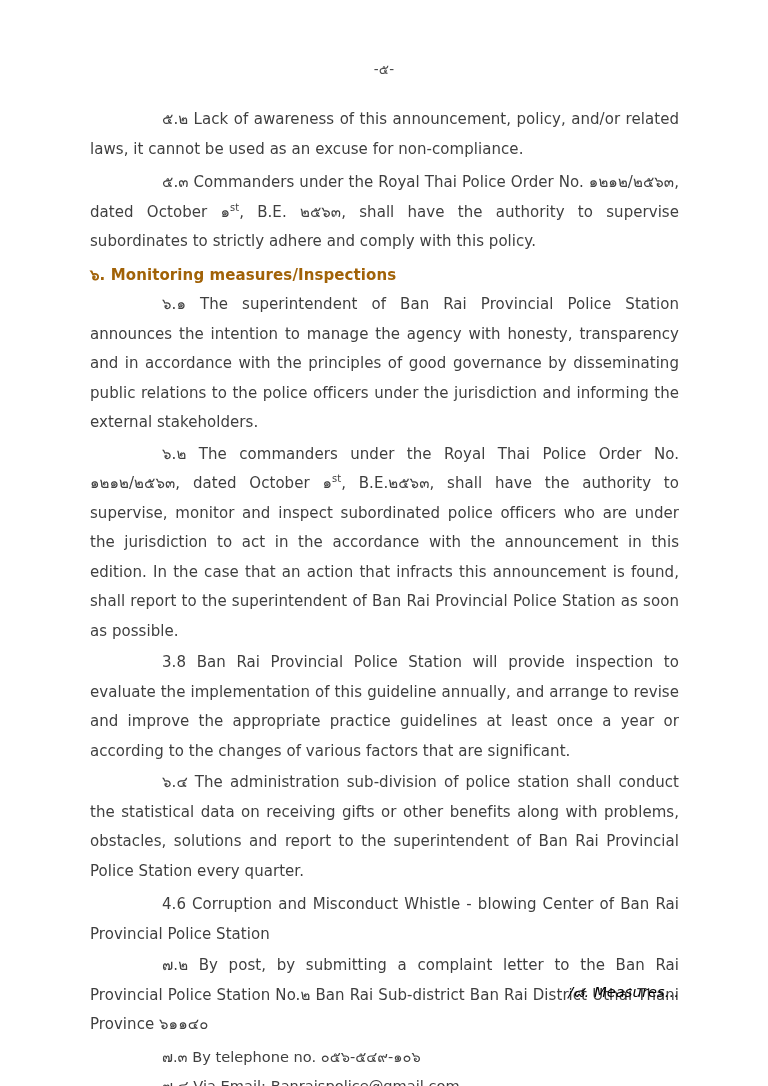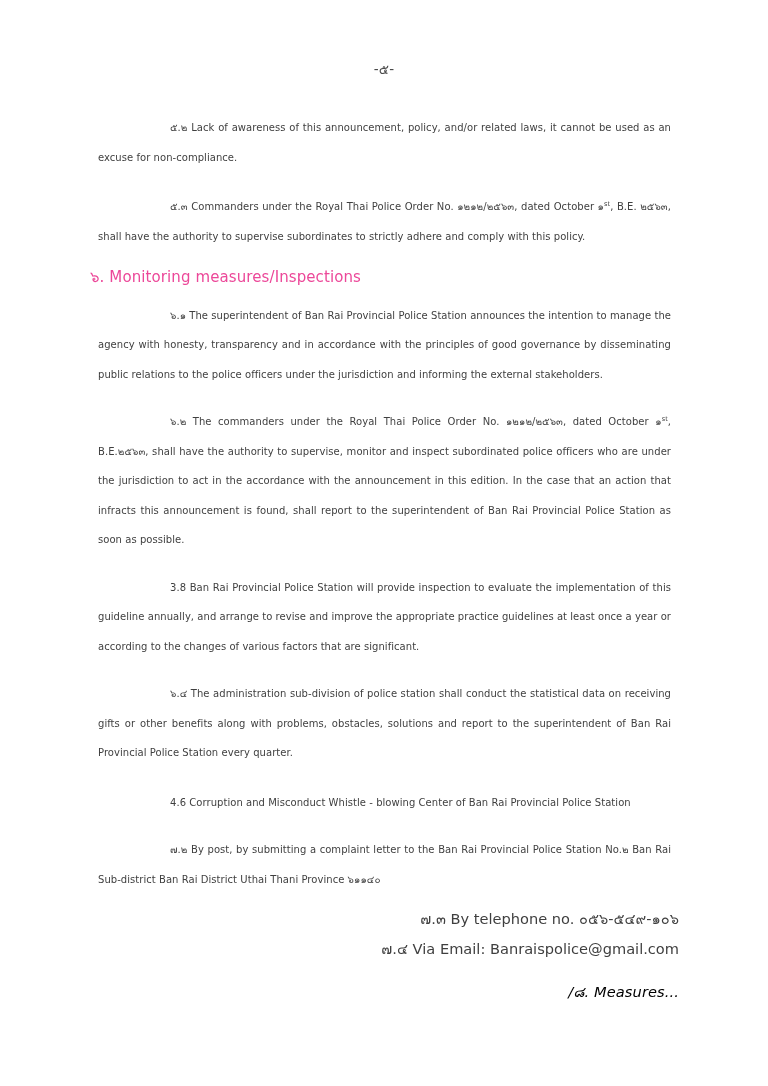--- a/index.html
+++ b/index.html
@@ -29,46 +29,46 @@
     position: absolute;
     top: 58px;
     left: 0;
     width: 768px;
     text-align: center;
     font-size: 13.5px;
     color: #4a4a4a;
     letter-spacing: 0.2px;
   }
   .para {
-    font-size: 10px;
+    font-size: 15px;
     line-height: 29.5px;
     text-align: justify;
     text-justify: inter-word;
-    margin: 8px;
+    margin: 0;
     color: #3f3f3f;
     letter-spacing: 0.05px;
   }
   .para.indent {
     text-indent: 72px;
   }
   .heading {
     font-size: 15px;
     line-height: 29.5px;
-    font-weight: 400;
-    color: #ec4899;
+    font-weight: 700;
+    color: #a16207;
     margin: 0;
     letter-spacing: 0.1px;
   }
   .sub-item {
     font-size: 14.6px;
     line-height: 29.5px;
     margin: 0;
     padding-left: 72px;
     color: #3f3f3f;
-    text-align: right;
+    text-align: left;
   }
   .sup {
     font-size: 0.66em;
     vertical-align: super;
     line-height: 0;
   }
   .block-gap-sm { height: 2px; }
   .block-gap-md { height: 4px; }
   .footer-note {
     position: absolute;

